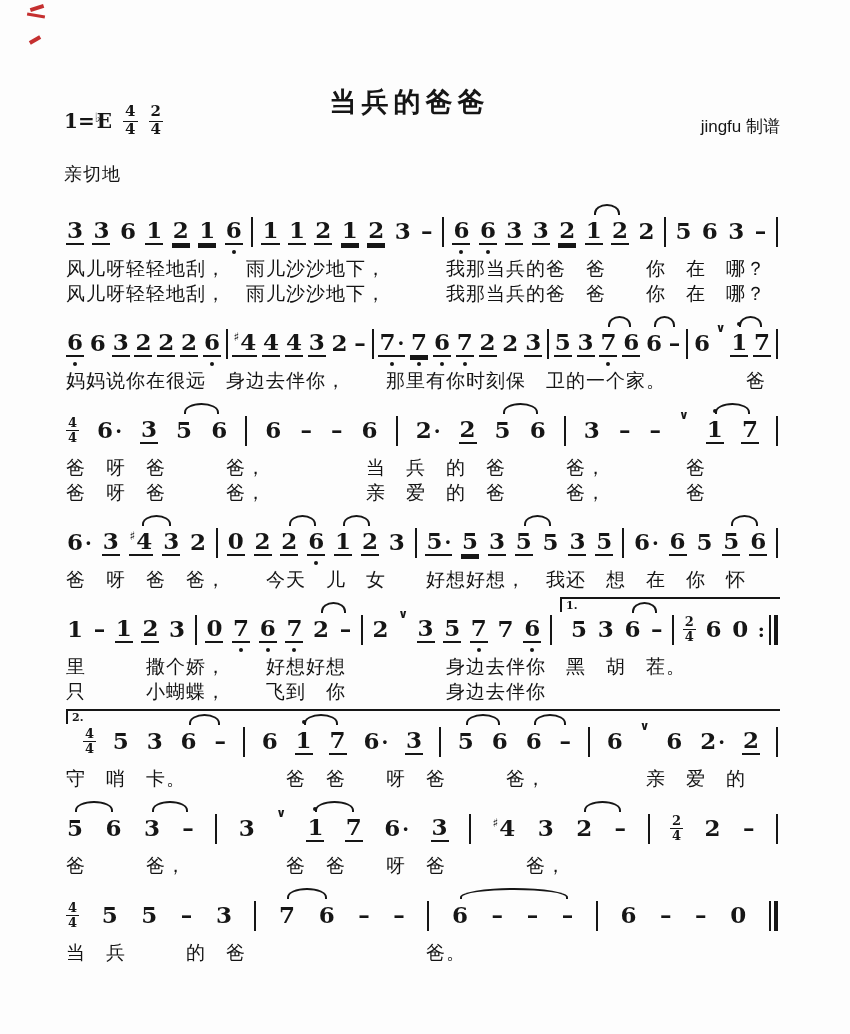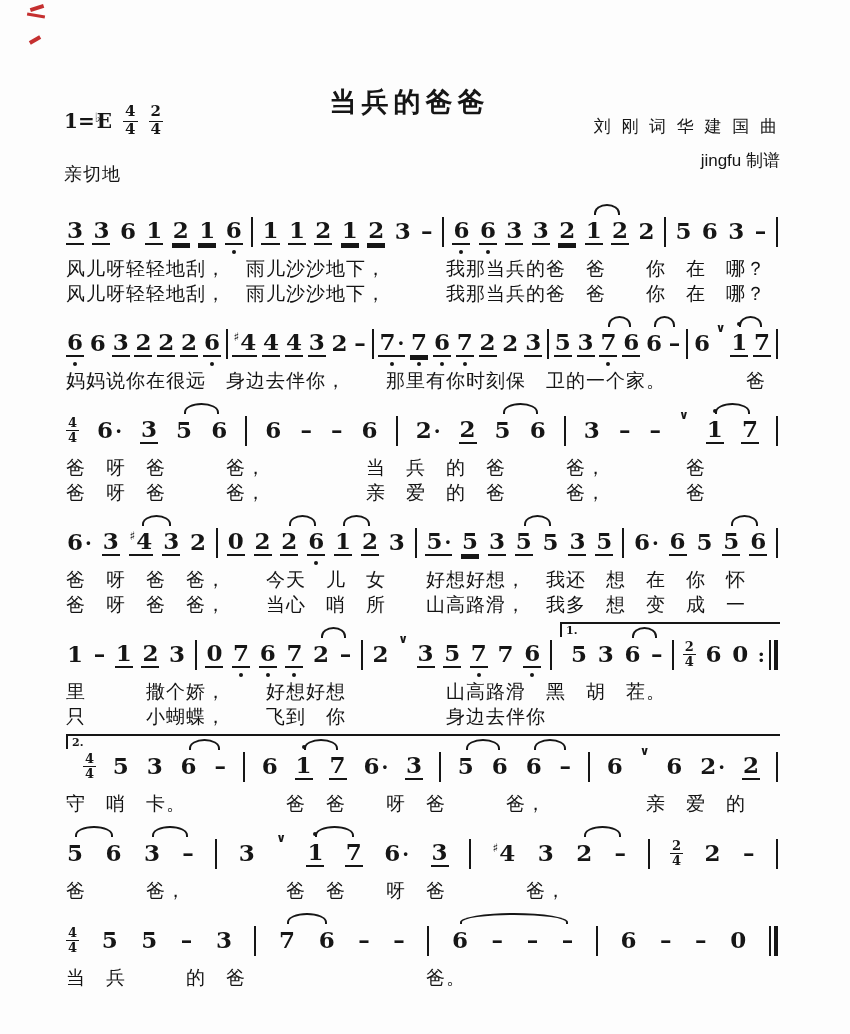--- a/index.html
+++ b/index.html
@@ -68,21 +68,20 @@
         </span>
         <span class="frac">
           <span class="top">2</span>
           <span>4</span>
         </span>
       </div>
       <div class="tempo">亲切地</div>
     </div>
     <div class="title">当兵的爸爸</div>
     <div class="h-right">
-      <div class="credit1">刘 刚 词 华 建 国 曲</div>
       <div>jingfu 制谱</div>
     </div>
   </div>
 
   <div class="systems">
       <div class="system">
         <div class="note-row">
           <span class="nt"><span class="txt u1">3</span></span>
           <span class="nt"><span class="txt u1">3</span></span>
           <span class="nt"><span class="txt">6</span></span>
@@ -260,21 +259,20 @@
           <span class="barcell">
             <span class="bline"></span>
           </span>
           <div class="arc" style="left: 77.5px; width: 29.5px;"></div>
           <div class="arc" style="left: 225px; width: 27px;"></div>
           <div class="arc" style="left: 279px; width: 27px;"></div>
           <div class="arc" style="left: 460px; width: 27px;"></div>
           <div class="arc" style="left: 667px; width: 27px;"></div>
         </div>
         <div class="lyric-row">爸　呀　爸　爸，　　今天　儿　女　　好想好想，　我还　想　在　你　怀</div>
-        <div class="lyric-row">爸　呀　爸　爸，　　当心　哨　所　　山高路滑，　我多　想　变　成　一</div>
       </div>
       <div class="system">
         <div class="note-row">
           <span class="nt"><span class="txt">1</span></span>
           <span class="nt"><span class="txt">–</span></span>
           <span class="nt"><span class="txt u1">1</span></span>
           <span class="nt"><span class="txt u1">2</span></span>
           <span class="nt"><span class="txt">3</span></span>
           <span class="barcell">
             <span class="bline"></span>
@@ -314,21 +312,21 @@
           <span class="nt"><span class="txt">0</span></span>
           <span class="barcell">
             <span class="repdots">:</span>
             <span class="bline"></span>
             <span class="bline thick"></span>
           </span>
           <div class="arc" style="left: 257px; width: 25px;"></div>
           <div class="volta" style="left: 496px; width: 214px;">1.</div>
           <div class="arc" style="left: 568px; width: 25px;"></div>
         </div>
-        <div class="lyric-row">里　　　撒个娇，　　好想好想　　　　　山高路滑　黑　胡　茬。</div>
+        <div class="lyric-row">里　　　撒个娇，　　好想好想　　　　　身边去伴你　黑　胡　茬。</div>
         <div class="lyric-row">只　　　小蝴蝶，　　飞到　你　　　　　身边去伴你</div>
       </div>
       <div class="system">
         <div class="note-row">
           <span class="volta-anchor"></span>
           <span class="ts">
             <span class="tstop">4</span>
             <span>4</span>
           </span>
           <span class="nt"><span class="txt">5</span></span>

